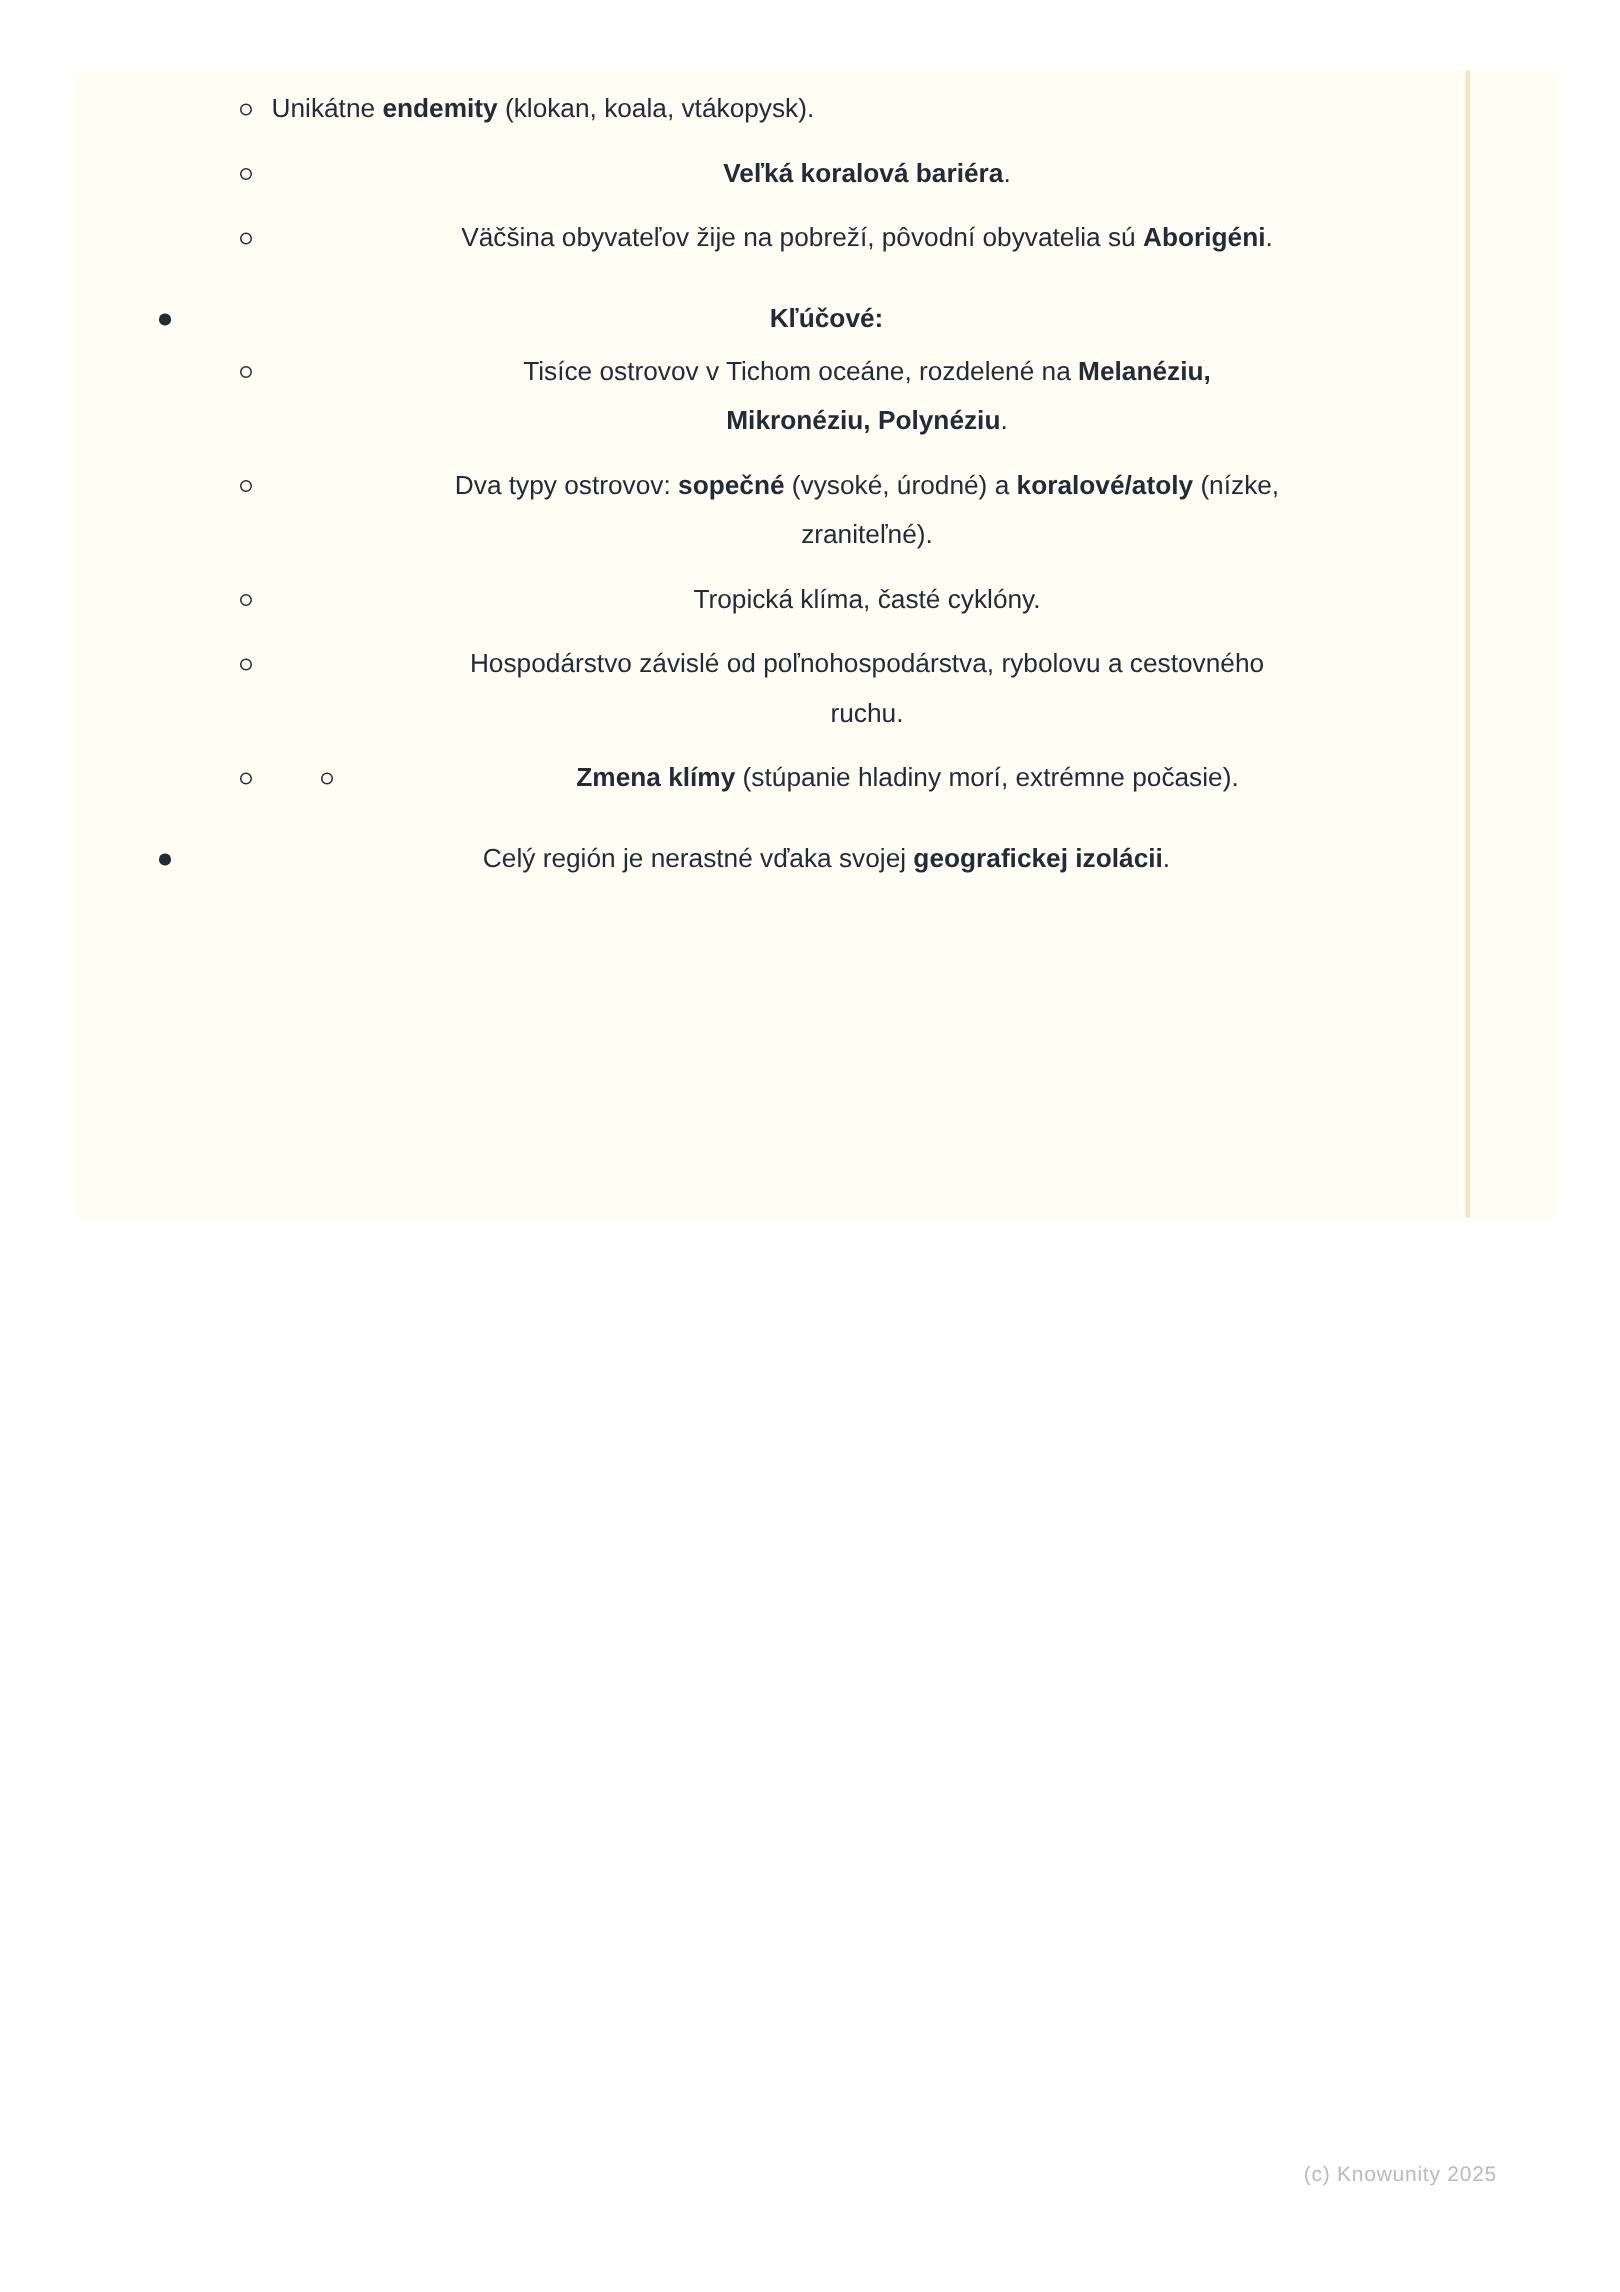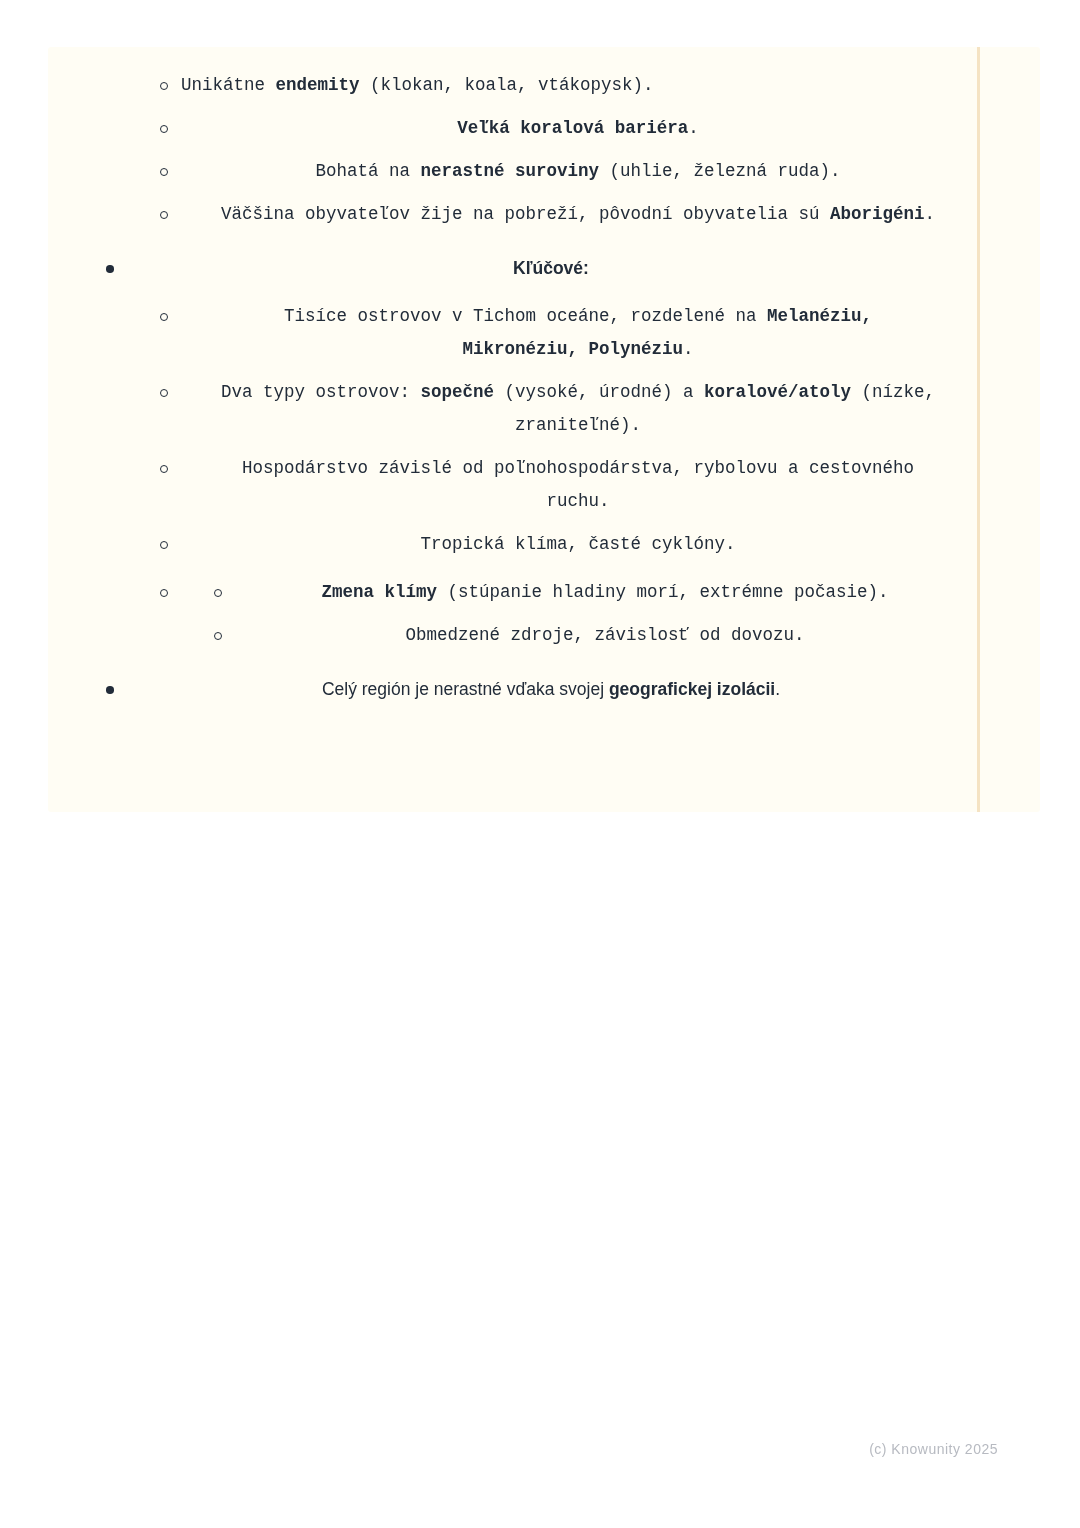--- a/index.html
+++ b/index.html
@@ -42,22 +42,21 @@
     line-height: 33px;
     font-weight: 400;
   }
   ul.outline {
     list-style: none;
     margin: 0;
     padding: 0;
   }
   ul.outline ul.outline {
     margin-left: 32px;
-    margin-top: 15px;
-    font-family: Liberation Mono, monospace;
+    margin-top: 2px;
   }
   li.outline-item {
     position: relative;
     padding-left: 22px;
   }
   li.outline-item + li.outline-item {
     margin-top: 10px;
     text-align: center;
   }
   ul.outline.root > li.outline-item + li.outline-item {
@@ -98,32 +97,30 @@
 <body style="--page-bg: #ffffff; --panel-bg: #fffdf4; --line: #f5e3c3; --text: #222c39; --footer: #b7bac1;">
 
 <div class="paper-panel">
   <div class="margin-line"></div>
   <div class="note-content">
       <ul class="outline root">
         <li class="outline-item">
           <ul class="outline">
             <li class="outline-item"><span class="bullet ring"></span><span><span>Unikátne </span><span class="bold">endemity</span><span> (klokan, koala, vtákopysk).</span></span></li>
             <li class="outline-item"><span class="bullet ring"></span><span><span class="bold">Veľká koralová bariéra</span><span>.</span></span></li>
-            <li class="outline-item"><span class="bullet ring"></span><span><span>Bohatá na </span><span class="bold">nerastné suroviny</span><span> (uhlie, železná ruda).</span></span></li>
             <li class="outline-item"><span class="bullet ring"></span><span><span>Väčšina obyvateľov žije na pobreží, pôvodní obyvatelia sú </span><span class="bold">Aborigéni</span><span>.</span></span></li>
           </ul>
         </li>
         <li class="outline-item"><span class="bullet disc"></span><span><span class="bold">Kľúčové:</span></span><ul class="outline">
             <li class="outline-item"><span class="bullet ring"></span><span><span>Tisíce ostrovov v Tichom oceáne, rozdelené na </span><span class="bold">Melanéziu,</span><br><span class="bold">Mikronéziu, Polynéziu</span><span>.</span></span></li>
             <li class="outline-item"><span class="bullet ring"></span><span><span>Dva typy ostrovov: </span><span class="bold">sopečné</span><span> (vysoké, úrodné) a </span><span class="bold">koralové/atoly</span><span> (nízke,</span><br><span>zraniteľné).</span></span></li>
+            <li class="outline-item"><span class="bullet ring"></span><span><span>Tropická klíma, časté cyklóny.</span></span></li>
             <li class="outline-item"><span class="bullet ring"></span><span><span>Hospodárstvo závislé od poľnohospodárstva, rybolovu a cestovného</span><br><span>ruchu.</span></span></li>
-            <li class="outline-item"><span class="bullet ring"></span><span><span>Tropická klíma, časté cyklóny.</span></span></li>
             <li class="outline-item"><span class="bullet ring"></span><ul class="outline">
                 <li class="outline-item"><span class="bullet ring"></span><span><span class="bold">Zmena klímy</span><span> (stúpanie hladiny morí, extrémne počasie).</span></span></li>
-                <li class="outline-item"><span class="bullet ring"></span><span><span>Obmedzené zdroje, závislosť od dovozu.</span></span></li>
               </ul></li>
           </ul></li>
         <li class="outline-item"><span class="bullet disc"></span><span><span>Celý región je nerastné vďaka svojej </span><span class="bold">geografickej izolácii</span><span>.</span></span></li>
       </ul>
     </div>
 </div>
 
 <div class="page-footer">(c) Knowunity 2025</div>
 
 </body></html>

